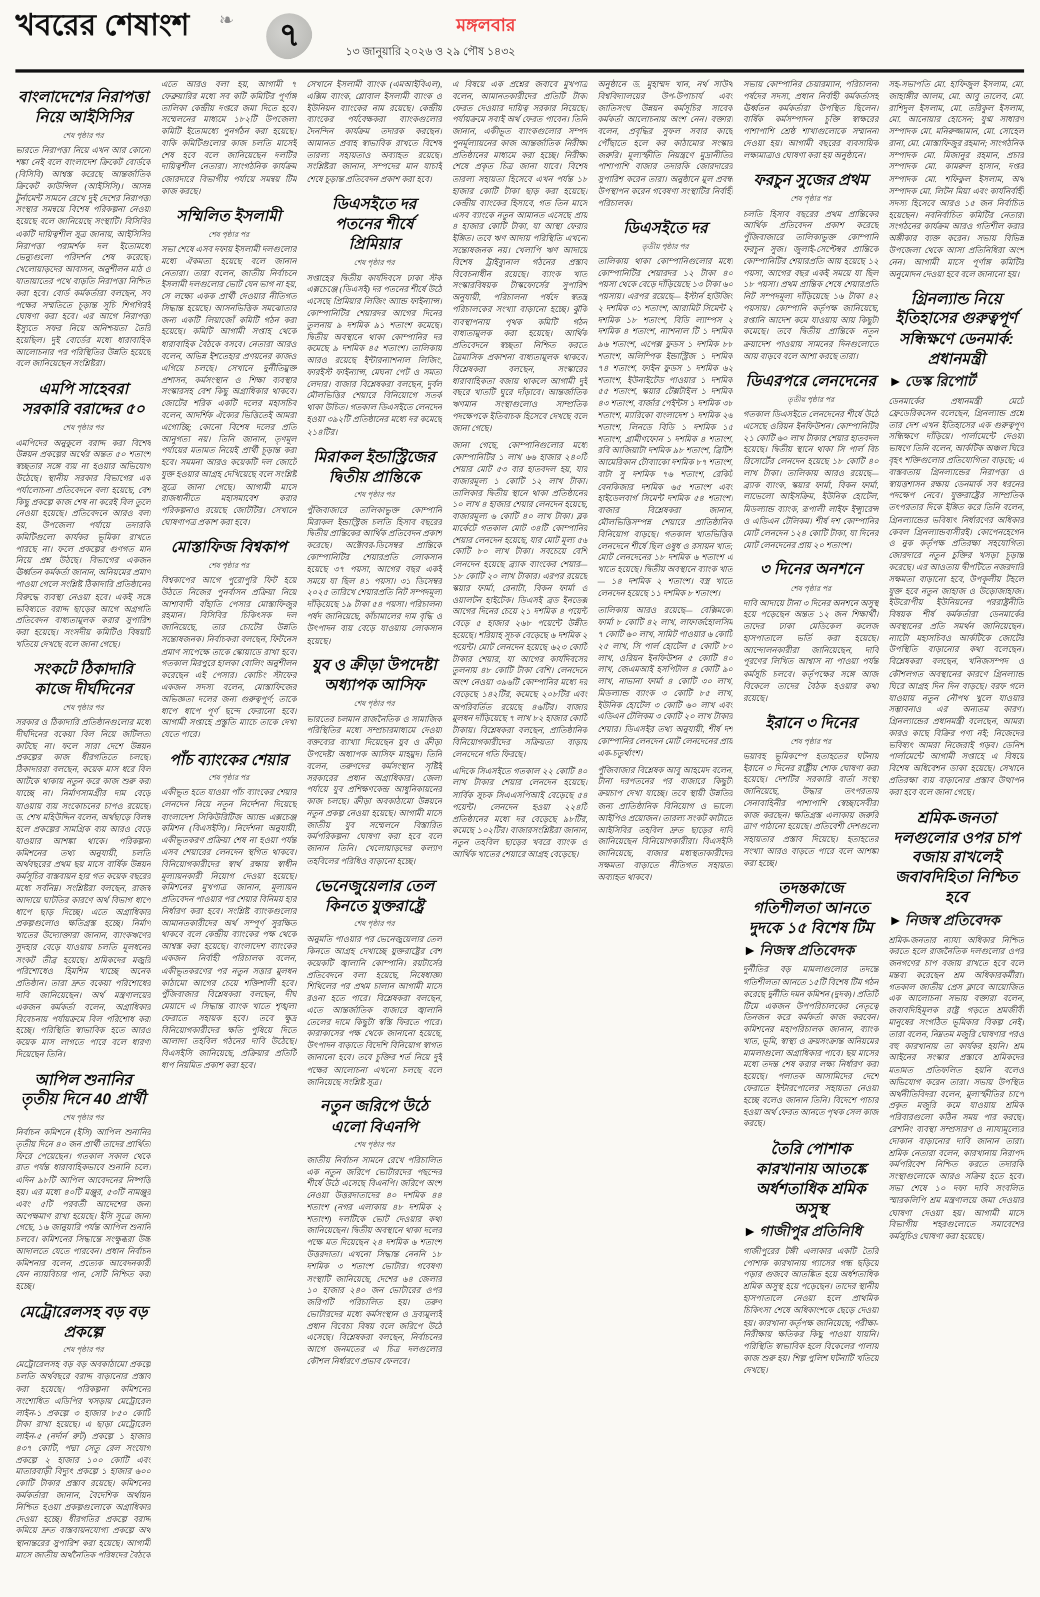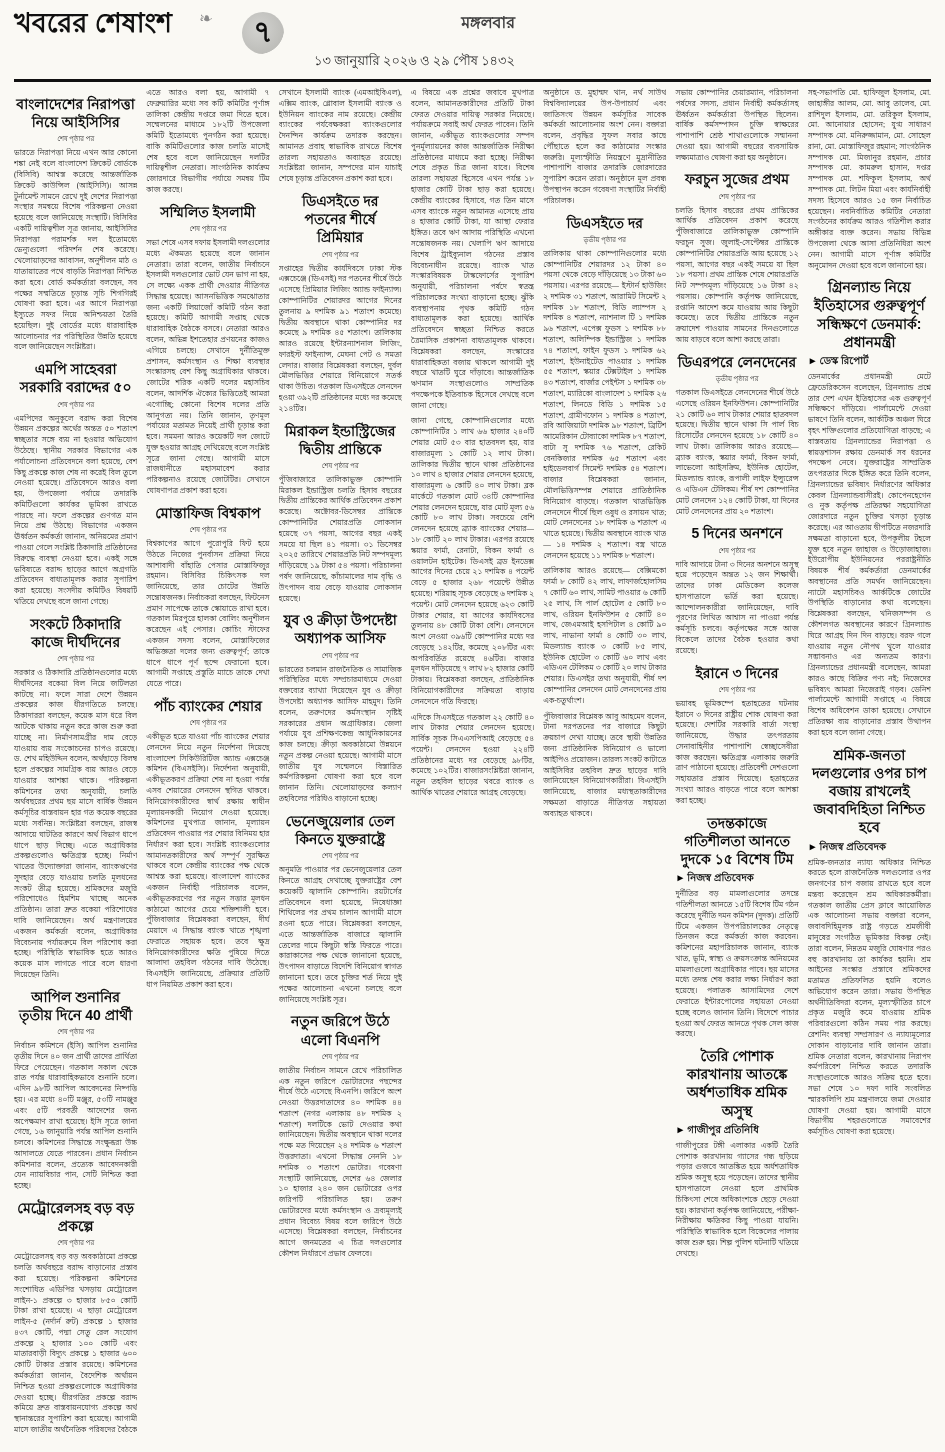--- a/index.html
+++ b/index.html
@@ -37,43 +37,43 @@
     background:radial-gradient(circle at 40% 40%, #d3d3d0 0%, #bdbdb9 70%, rgba(189,189,185,0) 72%);
   }
   .page-num{
     position:absolute;left:0;top:0;width:46px;height:46px;
     display:flex;align-items:center;justify-content:center;
     font-size:30px;font-weight:800;color:#0e0e0e;
     font-family:"Liberation Sans","DejaVu Sans",sans-serif;
   }
   .date-block{text-align:right;padding-bottom:3px;}
   .date-block .day{
-    font-size:16px;font-weight:800;color:#404040;
+    font-size:16px;font-weight:800;color:#ef4444;
     font-family:Liberation Serif, serif;
   }
-  .date-block .date{font-size:13px;color:#2a2a2a;margin-top:14px;}
+  .date-block .date{font-size:10px;color:#2a2a2a;margin-top:2px;}
   .main-rule{height:3px;background:#111;margin:0 14px;}
   
   .columns{
     height:1358px;overflow:hidden;box-sizing:border-box;
     display:grid;grid-template-columns:repeat(7,1fr);gap:0 9px;
     padding:6px 14px 8px 14px;
   }
   .col{overflow:hidden;min-width:0;}
-  article{margin:0 0 5px 0;}
+  article{margin:0 0 5px 0;font-style:italic;}
   .headline{
     font-size:14px;font-weight:800;line-height:1.3;color:#0c0c0c;
     text-align:center;margin:7px 1px 2px 1px;
     font-family:"Liberation Sans","DejaVu Sans",sans-serif;
   }
   .kicker{
     font-size:6.8px;color:#2d2d2d;text-align:center;margin:0 0 3px 0;
   }
   .byline{
-    font-size:10px;font-weight:700;color:#141414;margin:1px 0 2px 0;
+    font-size:13px;font-weight:700;color:#141414;margin:1px 0 2px 0;
     font-family:"Liberation Sans","DejaVu Sans",sans-serif;
   }
   .byline .arrow{color:#000;margin-right:2px;}
   .body{
     font-size:7.6px;line-height:1.42;color:#1c1c1c;margin:0;
     text-align:justify;word-break:break-word;
   }
 </style>
 </head>
 <body>
@@ -207,21 +207,21 @@
           <h2 class="headline">ফরচুন সুজের প্রথম</h2>
           <div class="kicker">শেষ পৃষ্ঠার পর</div>
           <p class="body">চলতি হিসাব বছরের প্রথম প্রান্তিকের আর্থিক প্রতিবেদন প্রকাশ করেছে পুঁজিবাজারে তালিকাভুক্ত কোম্পানি ফরচুন সুজ। জুলাই-সেপ্টেম্বর প্রান্তিকে কোম্পানিটির শেয়ারপ্রতি আয় হয়েছে ১২ পয়সা, আগের বছর একই সময়ে যা ছিল ১৮ পয়সা। প্রথম প্রান্তিক শেষে শেয়ারপ্রতি নিট সম্পদমূল্য দাঁড়িয়েছে ১৬ টাকা ৪২ পয়সায়। কোম্পানি কর্তৃপক্ষ জানিয়েছে, রপ্তানি আদেশ কমে যাওয়ায় আয় কিছুটা কমেছে। তবে দ্বিতীয় প্রান্তিকে নতুন ক্রয়াদেশ পাওয়ায় সামনের দিনগুলোতে আয় বাড়বে বলে আশা করছে তারা।</p>
         </article>
         <article>
           <h2 class="headline">ডিএরপরে লেনদেনের</h2>
           <div class="kicker">তৃতীয় পৃষ্ঠার পর</div>
           <p class="body">গতকাল ডিএসইতে লেনদেনের শীর্ষে উঠে এসেছে ওরিয়ন ইনফিউশন। কোম্পানিটির ২১ কোটি ৬০ লাখ টাকার শেয়ার হাতবদল হয়েছে। দ্বিতীয় স্থানে থাকা সি পার্ল বিচ রিসোর্টের লেনদেন হয়েছে ১৮ কোটি ৪০ লাখ টাকা। তালিকায় আরও রয়েছে— ব্র্যাক ব্যাংক, স্কয়ার ফার্মা, বিকন ফার্মা, লাভেলো আইসক্রিম, ইউনিক হোটেল, মিডল্যান্ড ব্যাংক, রূপালী লাইফ ইন্স্যুরেন্স ও এডিএন টেলিকম। শীর্ষ দশ কোম্পানির মোট লেনদেন ১২৪ কোটি টাকা, যা দিনের মোট লেনদেনের প্রায় ২০ শতাংশ।</p>
         </article>
         <article>
-          <h2 class="headline">5 দিনের অনশনে</h2>
+          <h2 class="headline">৩ দিনের অনশনে</h2>
           <div class="kicker">শেষ পৃষ্ঠার পর</div>
           <p class="body">দাবি আদায়ে টানা ৩ দিনের অনশনে অসুস্থ হয়ে পড়েছেন অন্তত ১২ জন শিক্ষার্থী। তাদের ঢাকা মেডিকেল কলেজ হাসপাতালে ভর্তি করা হয়েছে। আন্দোলনকারীরা জানিয়েছেন, দাবি পূরণের লিখিত আশ্বাস না পাওয়া পর্যন্ত কর্মসূচি চলবে। কর্তৃপক্ষের সঙ্গে আজ বিকেলে তাদের বৈঠক হওয়ার কথা রয়েছে।</p>
         </article>
         <article>
           <h2 class="headline">ইরানে ৩ দিনের</h2>
           <div class="kicker">শেষ পৃষ্ঠার পর</div>
           <p class="body">ভয়াবহ ভূমিকম্পে হতাহতের ঘটনায় ইরানে ৩ দিনের রাষ্ট্রীয় শোক ঘোষণা করা হয়েছে। দেশটির সরকারি বার্তা সংস্থা জানিয়েছে, উদ্ধার তৎপরতায় সেনাবাহিনীর পাশাপাশি স্বেচ্ছাসেবীরা কাজ করছেন। ক্ষতিগ্রস্ত এলাকায় জরুরি ত্রাণ পাঠানো হয়েছে। প্রতিবেশী দেশগুলো সহায়তার প্রস্তাব দিয়েছে। হতাহতের সংখ্যা আরও বাড়তে পারে বলে আশঙ্কা করা হচ্ছে।</p>
         </article>
         <article>
           <h2 class="headline">তদন্তকাজে গতিশীলতা আনতে দুদকে ১৫ বিশেষ টিম</h2>

